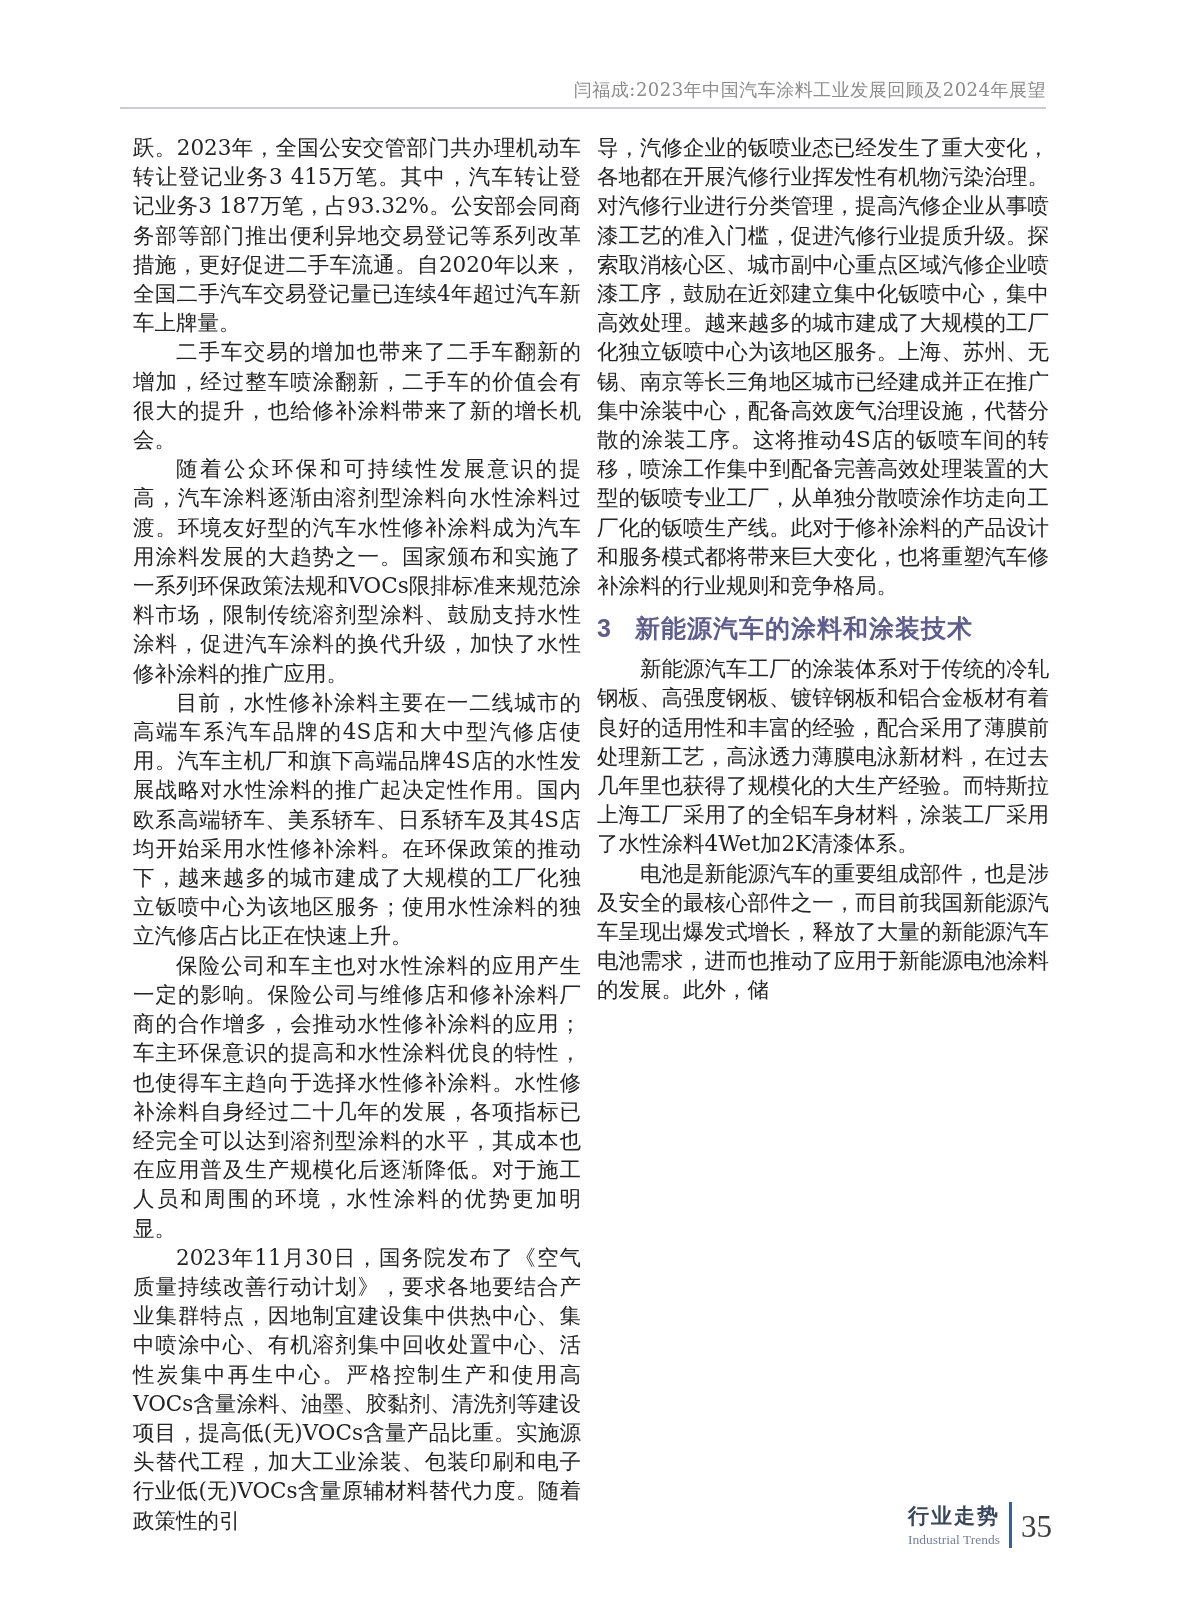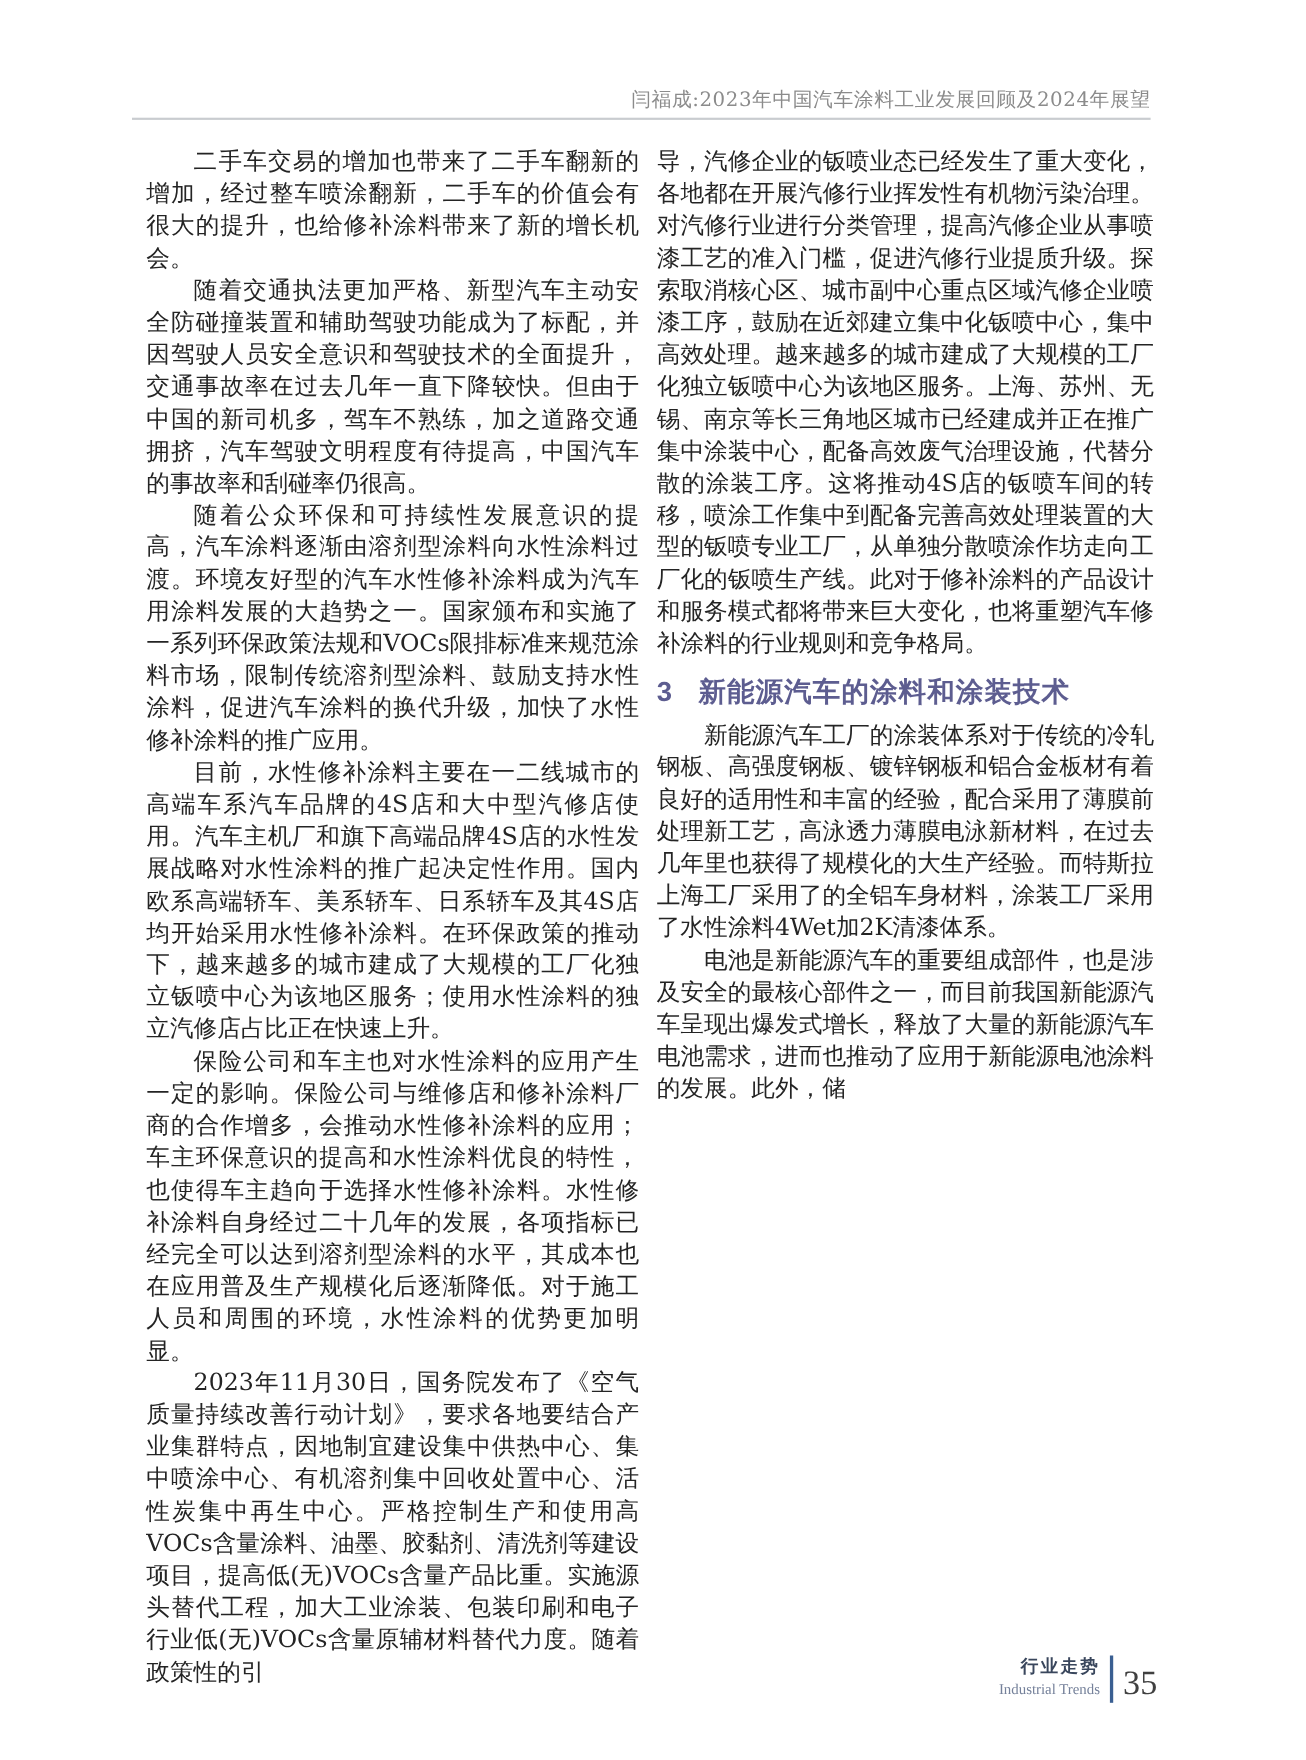--- a/index.html
+++ b/index.html
@@ -81,21 +81,21 @@
     display: flex;
     align-items: stretch;
   }
   .footer-labels {
     text-align: right;
     padding-right: 9px;
   }
   .footer-cn {
     font-family: "Liberation Sans", "DejaVu Sans", sans-serif;
     font-weight: 700;
-    font-size: 16px;
+    font-size: 21px;
     letter-spacing: 2px;
     color: #39465c;
   }
   .footer-en {
     font-family: Liberation Serif, serif;
     font-size: 13.5px;
     color: #75819a;
     margin-top: 2px;
   }
   .footer-bar {
@@ -116,22 +116,22 @@
 <div class="page">
 
   <header class="page-header">
     <div class="running-title">闫福成:2023年中国汽车涂料工业发展回顾及2024年展望</div>
   </header>
   <div class="header-rule"></div>
 
   <main class="columns">
 
     <section class="col">
+      <p class="no-indent">跃。2023年，全国公安交管部门共办理机动车转让登记业务3 415万笔。其中，汽车转让登记业务3 187万笔，占93.32%。公安部会同商务部等部门推出便利异地交易登记等系列改革措施，更好促进二手车流通。自2020年以来，全国二手汽车交易登记量已连续4年超过汽车新车上牌量。</p>
       <p>二手车交易的增加也带来了二手车翻新的增加，经过整车喷涂翻新，二手车的价值会有很大的提升，也给修补涂料带来了新的增长机会。</p>
-      <p>随着交通执法更加严格、新型汽车主动安全防碰撞装置和辅助驾驶功能成为了标配，并因驾驶人员安全意识和驾驶技术的全面提升，交通事故率在过去几年一直下降较快。但由于中国的新司机多，驾车不熟练，加之道路交通拥挤，汽车驾驶文明程度有待提高，中国汽车的事故率和刮碰率仍很高。</p>
       <p>随着公众环保和可持续性发展意识的提高，汽车涂料逐渐由溶剂型涂料向水性涂料过渡。环境友好型的汽车水性修补涂料成为汽车用涂料发展的大趋势之一。国家颁布和实施了一系列环保政策法规和VOCs限排标准来规范涂料市场，限制传统溶剂型涂料、鼓励支持水性涂料，促进汽车涂料的换代升级，加快了水性修补涂料的推广应用。</p>
       <p>目前，水性修补涂料主要在一二线城市的高端车系汽车品牌的4S店和大中型汽修店使用。汽车主机厂和旗下高端品牌4S店的水性发展战略对水性涂料的推广起决定性作用。国内欧系高端轿车、美系轿车、日系轿车及其4S店均开始采用水性修补涂料。在环保政策的推动下，越来越多的城市建成了大规模的工厂化独立钣喷中心为该地区服务；使用水性涂料的独立汽修店占比正在快速上升。</p>
       <p>保险公司和车主也对水性涂料的应用产生一定的影响。保险公司与维修店和修补涂料厂商的合作增多，会推动水性修补涂料的应用；车主环保意识的提高和水性涂料优良的特性，也使得车主趋向于选择水性修补涂料。水性修补涂料自身经过二十几年的发展，各项指标已经完全可以达到溶剂型涂料的水平，其成本也在应用普及生产规模化后逐渐降低。对于施工人员和周围的环境，水性涂料的优势更加明显。</p>
       <p>2023年11月30日，国务院发布了《空气质量持续改善行动计划》，要求各地要结合产业集群特点，因地制宜建设集中供热中心、集中喷涂中心、有机溶剂集中回收处置中心、活性炭集中再生中心。严格控制生产和使用高VOCs含量涂料、油墨、胶黏剂、清洗剂等建设项目，提高低(无)VOCs含量产品比重。实施源头替代工程，加大工业涂装、包装印刷和电子行业低(无)VOCs含量原辅材料替代力度。随着政策性的引</p>
     </section>
 
     <section class="col">
       <p class="no-indent">导，汽修企业的钣喷业态已经发生了重大变化，各地都在开展汽修行业挥发性有机物污染治理。对汽修行业进行分类管理，提高汽修企业从事喷漆工艺的准入门槛，促进汽修行业提质升级。探索取消核心区、城市副中心重点区域汽修企业喷漆工序，鼓励在近郊建立集中化钣喷中心，集中高效处理。越来越多的城市建成了大规模的工厂化独立钣喷中心为该地区服务。上海、苏州、无锡、南京等长三角地区城市已经建成并正在推广集中涂装中心，配备高效废气治理设施，代替分散的涂装工序。这将推动4S店的钣喷车间的转移，喷涂工作集中到配备完善高效处理装置的大型的钣喷专业工厂，从单独分散喷涂作坊走向工厂化的钣喷生产线。此对于修补涂料的产品设计和服务模式都将带来巨大变化，也将重塑汽车修补涂料的行业规则和竞争格局。</p>
 
       <h2 class="section-heading">

